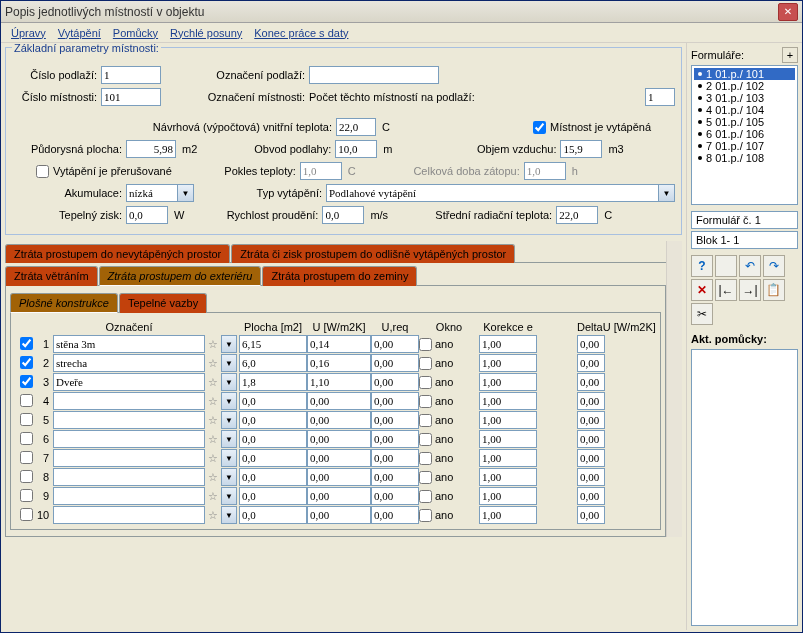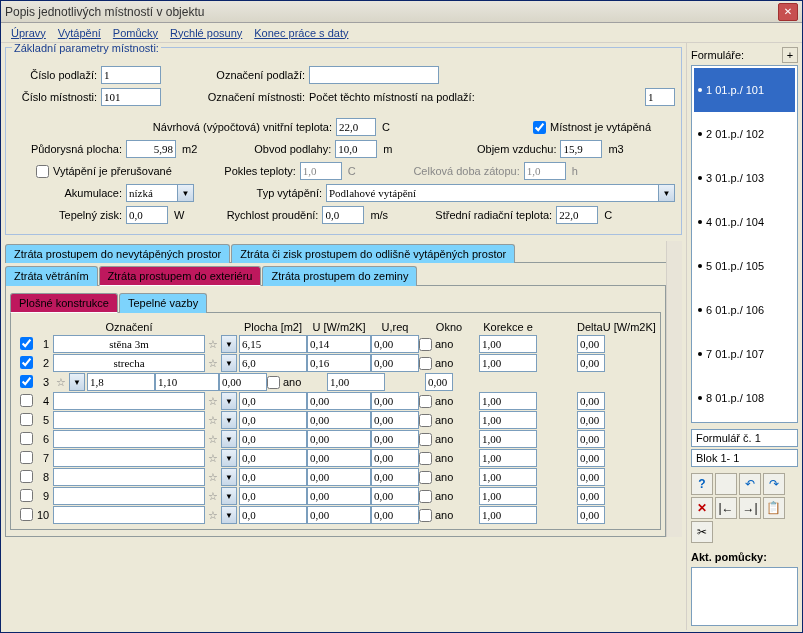--- a/index.html
+++ b/index.html
@@ -14,42 +14,42 @@
 .main { flex: 1; padding: 4px; overflow: hidden; }
 .sidebar { width: 116px; padding: 4px; border-left: 1px solid #d4d0c8; display: flex; flex-direction: column; }
 .fieldset { border: 1px solid #a8c0e0; padding: 6px; margin-bottom: 6px; position: relative; }
 .legend { color: #1a3e8f; font-size: 11px; position: relative; top: -12px; background: #ece9d8; padding: 0 2px; display: inline; }
 .row { display: flex; align-items: center; margin-bottom: 4px; gap: 4px; }
 .lbl { text-align: right; font-size: 11px; white-space: nowrap; }
 input[type=text] { height: 18px; border: 1px solid #7b9ebd; background: #fff; font-family: Tahoma; font-size: 11px; padding: 0 2px; }
 input[type=checkbox] { width: 13px; height: 13px; }
 .unit { font-size: 11px; margin-left: 2px; }
 .tabs { display: flex; border-bottom: 1px solid #919b9c; margin-top: 2px; }
-.tab { padding: 3px 8px; background: #7dd3fc; border: 1px solid #919b9c; border-bottom: none; cursor: pointer; margin-right: 1px; position: relative; top: 1px; border-radius: 3px 3px 0 0; }
-.tab.active { background: #be185d; z-index: 2; border-bottom: 1px solid #fcfcfe; }
+.tab { padding: 3px 8px; background: #c2410c; border: 1px solid #919b9c; border-bottom: none; cursor: pointer; margin-right: 1px; position: relative; top: 1px; border-radius: 3px 3px 0 0; }
+.tab.active { background: #a16207; z-index: 2; border-bottom: 1px solid #fcfcfe; font-style: italic; }
 .tab-content { border: 1px solid #919b9c; border-top: none; padding: 6px 4px; background: #ece9d8; }
 .subtabs { display: flex; border-bottom: 1px solid #919b9c; }
 .grid-header { display: flex; margin-top: 4px; margin-bottom: 2px; }
 .grid-row { display: flex; align-items: center; margin-bottom: 1px; }
 .col-chk { width: 22px; text-align: center; }
 .col-num { width: 16px; text-align: right; padding-right: 4px; }
 .col-name { width: 152px; }
 .col-star { width: 16px; text-align: center; color: #888; }
 .col-sel { width: 18px; }
 .col-plocha { width: 68px; }
 .col-u { width: 64px; }
 .col-ureq { width: 48px; }
 .col-okno { width: 60px; display: flex; align-items: center; gap: 3px; }
 .col-kor { width: 58px; }
 .col-delta { width: 68px; padding-left: 40px; }
 .grid-row input[type=text] { width: 100%; }
-.col-name input { width: 128px; text-align: center; }
+.col-name input { width: 128px; }
 .grid-header .lbl { text-align: center; }
 .formlist { border: 1px solid #7b9ebd; background: #fff; flex: 0 0 auto; min-height: 140px; padding: 2px; }
-.formlist-item { padding: 16px 4px; display: flex; align-items: center; gap: 4px; cursor: pointer; }
+.formlist-item { padding: 0 4px; display: flex; align-items: center; gap: 4px; cursor: pointer; }
 .formlist-item.sel { background: #316ac5; color: #fff; }
 .bullet { width: 4px; height: 4px; background: #000; border-radius: 50%; display: inline-block; }
 .formlist-item.sel .bullet { background: #fff; }
 .side-info { border: 1px solid #7b9ebd; background: #fff; padding: 2px 4px; margin-top: 6px; }
 .toolbar { display: flex; flex-wrap: wrap; gap: 2px; margin-top: 6px; }
 .tool-btn { width: 22px; height: 22px; border: 1px solid #aca899; background: #f0f0ea; display: flex; align-items: center; justify-content: center; font-size: 12px; cursor: pointer; }
 .pomucky-box { border: 1px solid #7b9ebd; background: #fff; flex: 1; margin-top: 4px; }
 .side-head { display:flex; justify-content: space-between; align-items: center; margin-bottom: 2px; }
 .add-btn { width:16px; height:16px; border:1px solid #aca899; display:flex; align-items:center; justify-content:center; cursor:pointer; }
 .scroll-hint { width: 16px; background: #e8e4d8; border-left: 1px solid #d4d0c8; }
@@ -218,20 +218,21 @@
                     <div class="col-okno">
                       <input type="checkbox" style="">
                       <span>ano</span>
                     </div>
                     <div class="col-kor"><input type="text" value="1,00" style=""></div>
                     <div class="col-delta"><input type="text" value="0,00" style=""></div>
                   </div>
                   <div class="grid-row">
                     <div class="col-chk"><input type="checkbox" checked="" style=""></div>
                     <div class="col-num">3</div>
+                    <div class="col-name"><input type="text" value="Dveře" style=""></div>
                     <div class="col-star">☆</div>
                     <div class="col-sel">
                       <div class="dropdown-arrow" style="height:18px;border-left:1px solid #7b9ebd">▼</div>
                     </div>
                     <div class="col-plocha"><input type="text" value="1,8" style=""></div>
                     <div class="col-u"><input type="text" value="1,10" style=""></div>
                     <div class="col-ureq"><input type="text" value="0,00" style=""></div>
                     <div class="col-okno">
                       <input type="checkbox" style="">
                       <span>ano</span>

